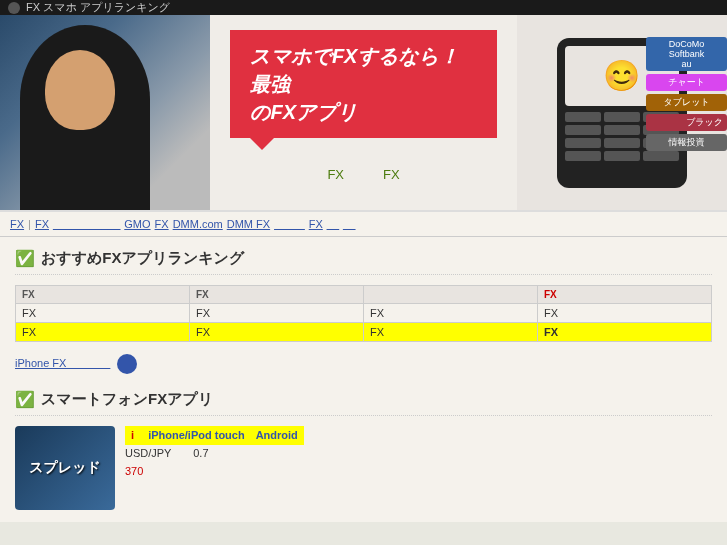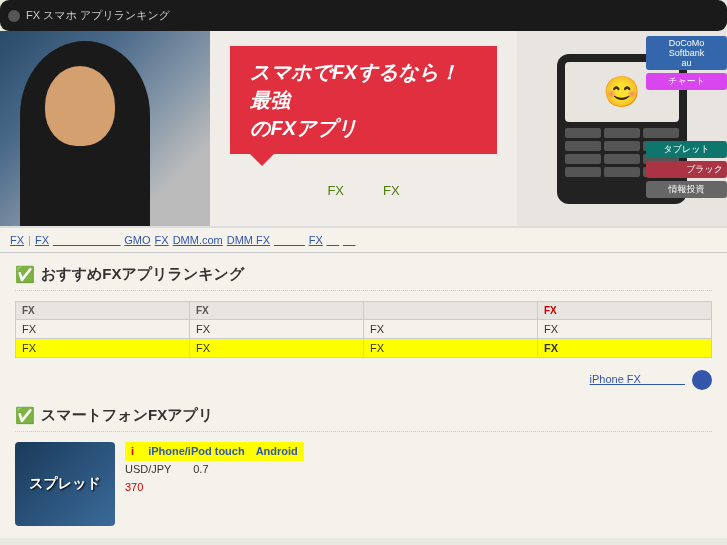--- a/index.html
+++ b/index.html
@@ -9,26 +9,25 @@
       background: #e8e8e0;
       width: 727px;
       min-height: 545px;
       overflow-x: hidden;
     }
 
     
     #title-bar {
       background: #1a1a1a;
       color: #ccc;
-      padding: 8px 8px;
+      padding: 0 8px;
       font-size: 11px;
       display: flex;
       align-items: center;
       gap: 6px;
-      border-radius: 9px;
     }
     .window-btn {
       width: 12px; height: 12px;
       border-radius: 50%;
       background: #555;
       display: inline-block;
     }
 
     
     #hero {
@@ -149,35 +148,35 @@
     .phone-key {
       background: #555;
       height: 10px;
       border-radius: 2px;
     }
 
     
     .tag-badges {
       position: absolute;
       right: 0;
-      top: 5px;
+      top: 22px;
       display: flex;
       flex-direction: column;
       gap: 3px;
     }
     .badge {
       font-size: 9px;
       padding: 2px 4px;
       border-radius: 3px;
       color: white;
       text-align: center;
     }
     .badge-blue { background: #3366aa; }
     .badge-green { background: #d946ef; }
-    .badge-orange { background: #0f766e; margin-top: 48px; }
+    .badge-orange { background: #a16207; }
     .badge-red { background: #aa3344; padding-left: 40px; }
     .badge-gray { background: #666; }
 
     
     #nav-bar {
       background: #f5f2ec;
       border-top: 2px solid #ddd;
       border-bottom: 1px solid #ccc;
       padding: 6px 10px;
       font-size: 11px;
@@ -243,21 +242,21 @@
     }
     .fx-table tr.highlight td {
       background: #ffff00;
     }
     .fx-highlight {
       color: #cc0000;
       font-weight: bold;
     }
 
     .iphone-link-row {
-      text-align: right;
+      text-align: left;
       padding: 4px 0 8px 0;
       font-size: 11px;
     }
     .iphone-link {
       color: #3355aa;
       text-decoration: underline;
     }
     .globe-icon {
       display: inline-block;
       width: 20px; height: 20px;

